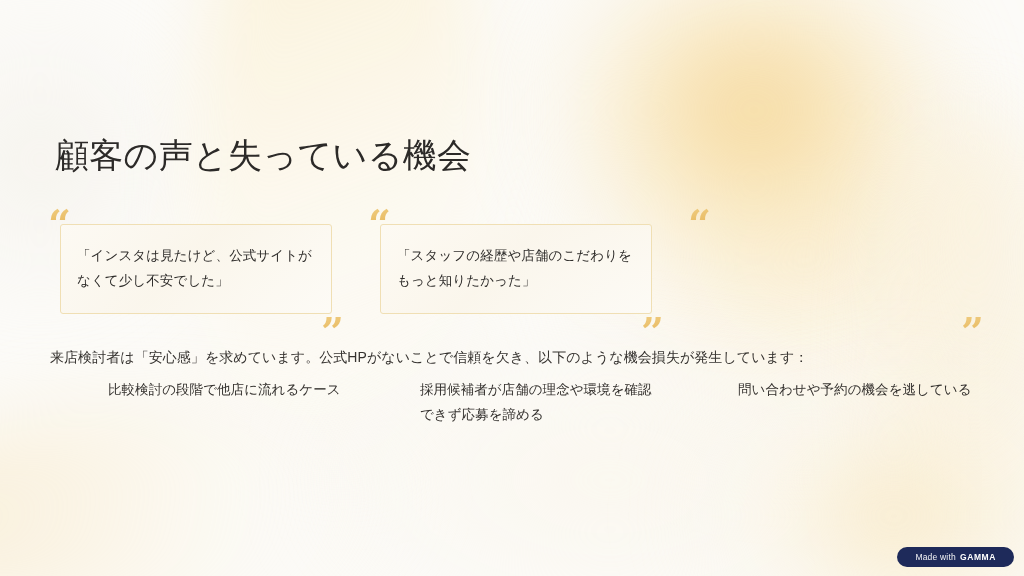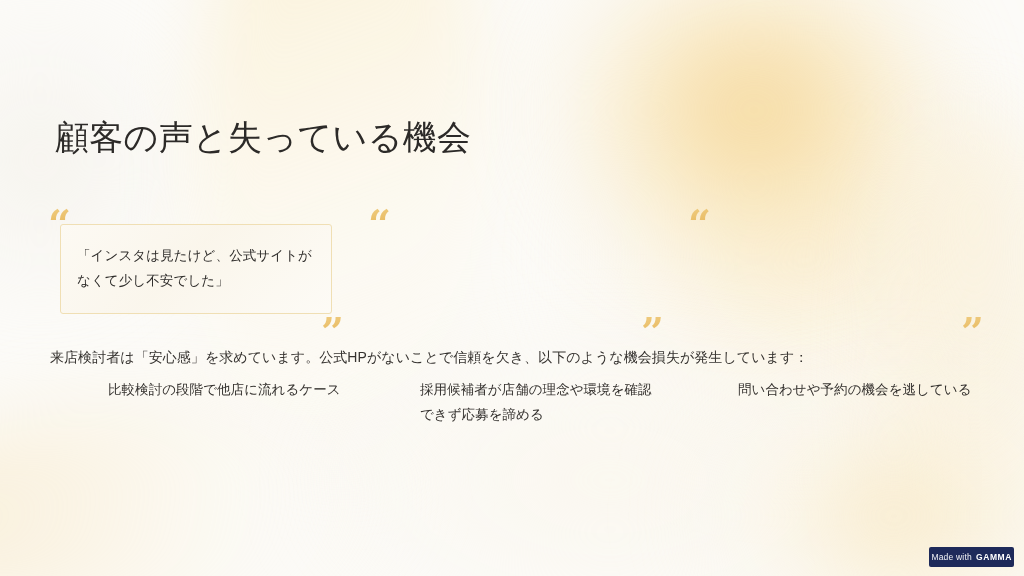--- a/index.html
+++ b/index.html
@@ -89,21 +89,21 @@
   
   .content {
     position: absolute;
     inset: 0;
     z-index: 5;
   }
 
   .page-title {
     position: absolute;
     left: 55px;
-    top: 116px;
+    top: 134px;
     font-size: 34px;
     line-height: 1.25;
     font-weight: 400;
     color: #2c2a28;
     letter-spacing: 0.3px;
     white-space: nowrap;
   }
 
   
   .quotes-row {
@@ -195,22 +195,22 @@
     color: #34312e;
     letter-spacing: 0.05px;
   }
 
   
   .gamma-badge {
     position: absolute;
     right: 10px;
     bottom: 9px;
     height: 20px;
-    padding: 0 2px;
-    border-radius: 2px;
+    padding: 0 18px;
+    border-radius: 10px;
     background: #1e2a5a;
     color: #ffffff;
     display: flex;
     align-items: center;
     gap: 4px;
     font-size: 8.5px;
     letter-spacing: 0.2px;
     z-index: 10;
   }
   .gamma-made { font-weight: 400; opacity: 0.95; }
@@ -241,20 +241,23 @@
       <div class="quote-card-wrap">
         <span class="qmark qmark-open">“</span>
         <div class="quote-card">
           <p class="quote-text">「インスタは見たけど、公式サイトがなくて少し不安でした」</p>
         </div>
         <span class="qmark qmark-close">”</span>
       </div>
 
       <div class="quote-card-wrap">
         <span class="qmark qmark-open">“</span>
+        <div class="quote-card">
+          <p class="quote-text">「スタッフの経歴や店舗のこだわりをもっと知りたかった」</p>
+        </div>
         <span class="qmark qmark-close">”</span>
       </div>
 
       <div class="quote-card-wrap">
         <span class="qmark qmark-open">“</span>
         <span class="qmark qmark-close">”</span>
       </div>
 
     </div>
 

